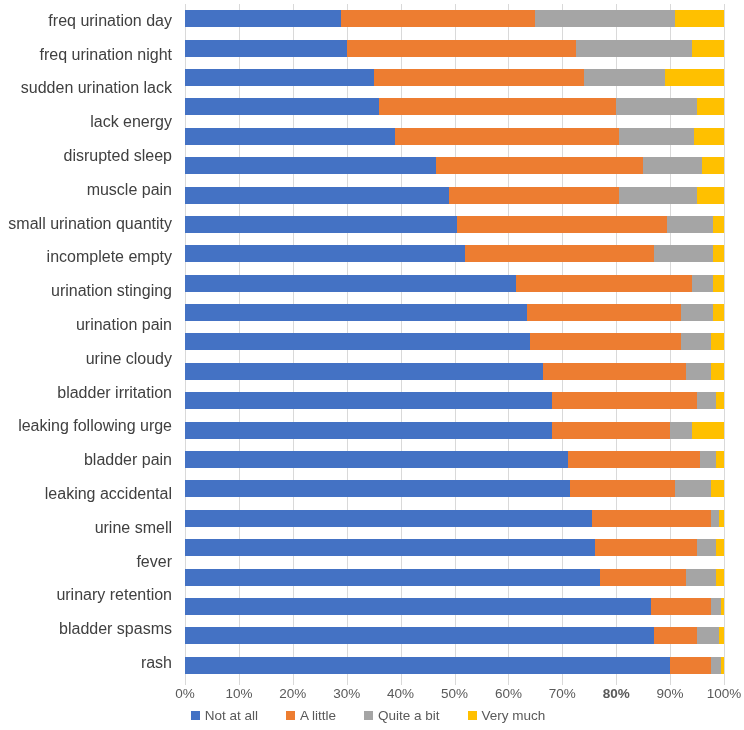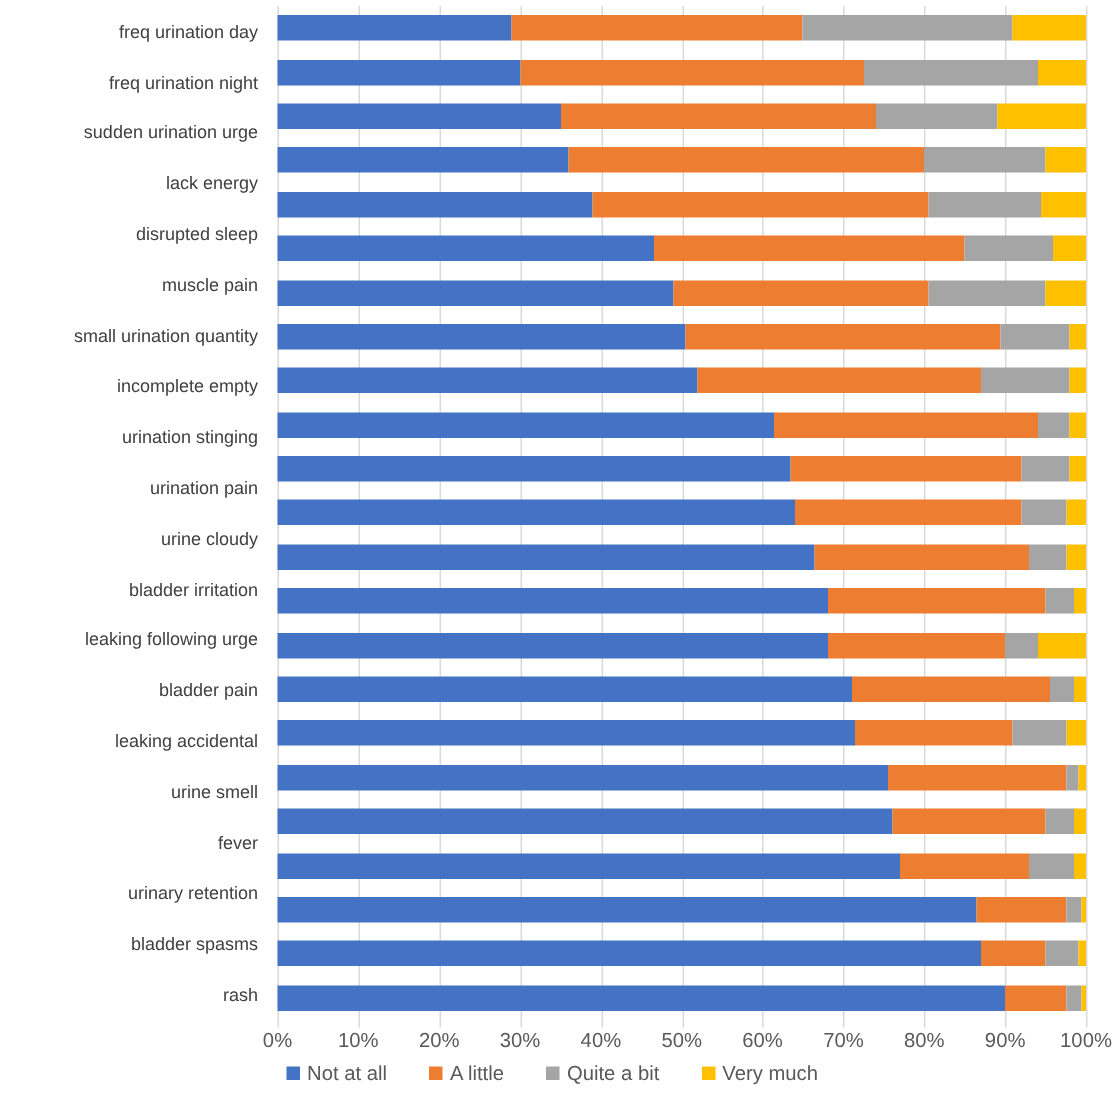--- a/index.html
+++ b/index.html
@@ -74,21 +74,21 @@
     width: 178px;
     height: 676px;
     display: flex;
     flex-direction: column;
   }
   .cat-label {
     flex: 1 1 0;
     display: flex;
     align-items: center;
     justify-content: flex-end;
-    font-size: 12px;
+    font-size: 16px;
     color: #404040;
     white-space: nowrap;
     padding-right: 6px;
     box-sizing: border-box;
     text-align: right;
   }
 
   
   .x-axis {
     position: absolute;
@@ -139,21 +139,21 @@
   }
 </style>
 </head>
 <body>
 
 <div id="chart">
 
   <div class="cat-labels">
       <div class="cat-label">freq urination day</div>
       <div class="cat-label">freq urination night</div>
-      <div class="cat-label">sudden urination urge</div>
+      <div class="cat-label">sudden urination lack</div>
       <div class="cat-label">lack energy</div>
       <div class="cat-label">disrupted sleep</div>
       <div class="cat-label">muscle pain</div>
       <div class="cat-label">small urination quantity</div>
       <div class="cat-label">incomplete empty</div>
       <div class="cat-label">urination stinging</div>
       <div class="cat-label">urination pain</div>
       <div class="cat-label">urine cloudy</div>
       <div class="cat-label">bladder irritation</div>
       <div class="cat-label">leaking following urge</div>
@@ -379,21 +379,21 @@
       <div class="x-tick-label" style="left: 30%;">30%</div>
       <div class="x-tick" style="left: 40%;"></div>
       <div class="x-tick-label" style="left: 40%;">40%</div>
       <div class="x-tick" style="left: 50%;"></div>
       <div class="x-tick-label" style="left: 50%;">50%</div>
       <div class="x-tick" style="left: 60%;"></div>
       <div class="x-tick-label" style="left: 60%;">60%</div>
       <div class="x-tick" style="left: 70%;"></div>
       <div class="x-tick-label" style="left: 70%;">70%</div>
       <div class="x-tick" style="left: 80%;"></div>
-      <div class="x-tick-label" style="left: 80%;">80%</div>
+      <div class="x-tick-label" style="left: 80%; font-weight: bold;">80%</div>
       <div class="x-tick" style="left: 90%;"></div>
       <div class="x-tick-label" style="left: 90%;">90%</div>
       <div class="x-tick" style="left: 100%;"></div>
       <div class="x-tick-label" style="left: 100%;">100%</div>
     </div>
 
   <div class="legend">
       <div class="legend-item">
         <span class="legend-swatch" style="background: rgb(68, 114, 196);"></span>
         <span>Not at all</span>

